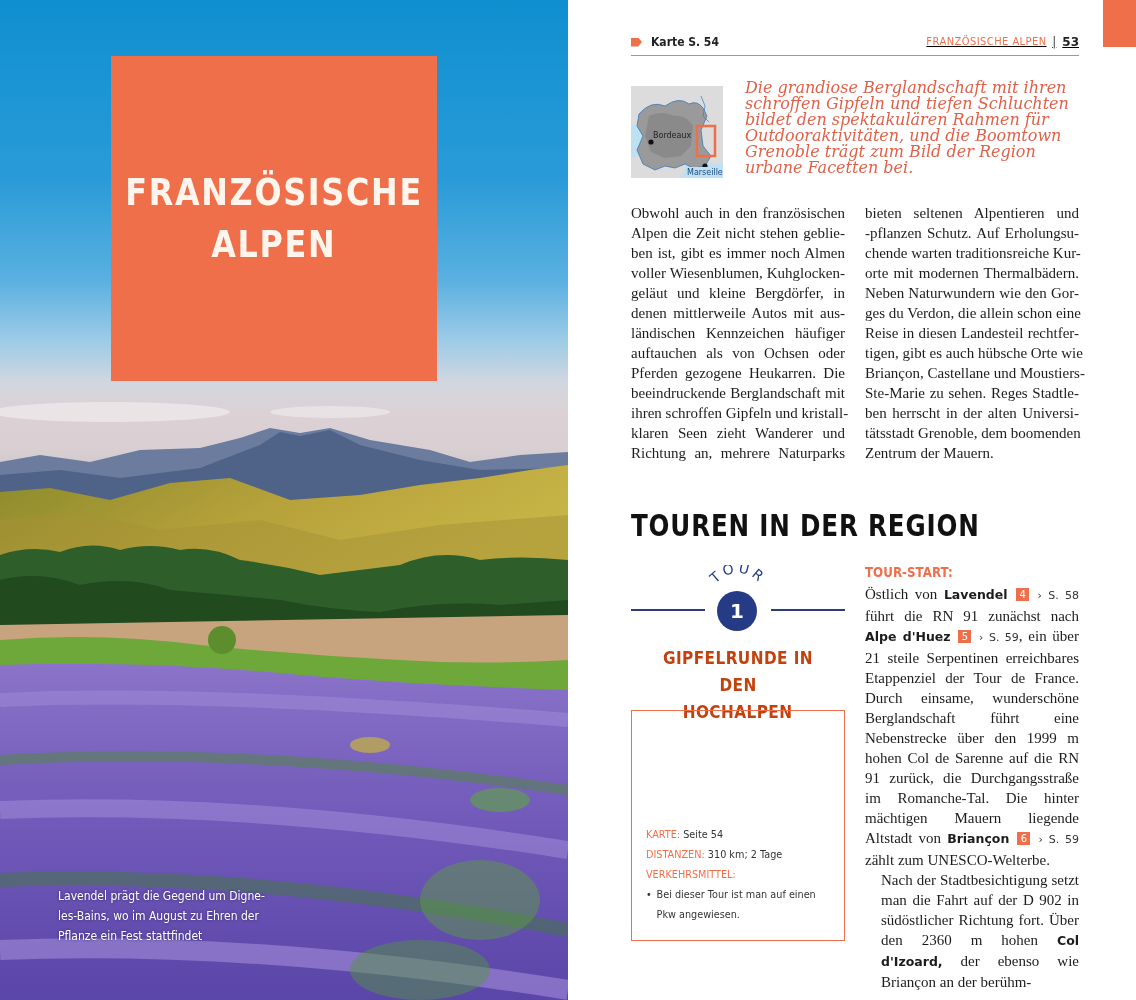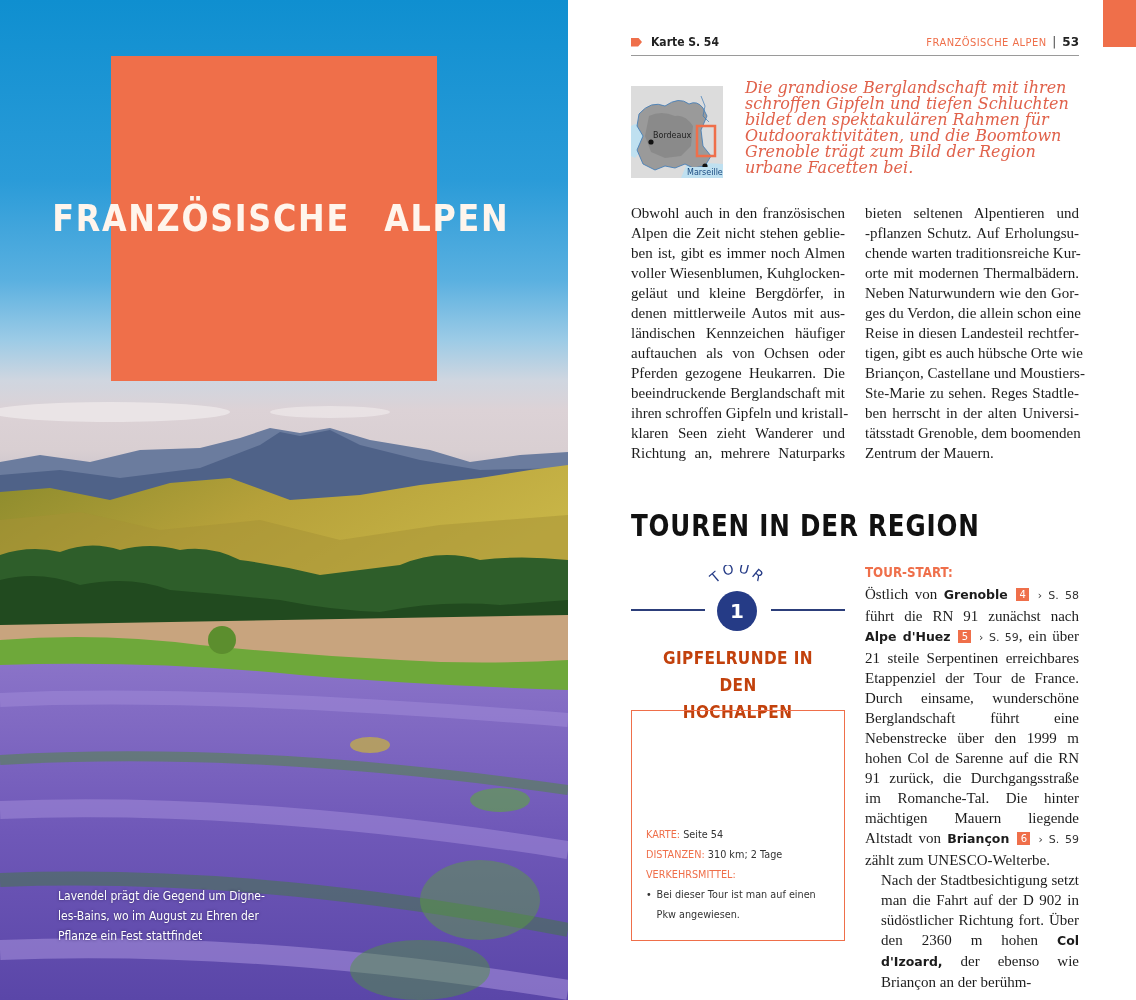--- a/index.html
+++ b/index.html
@@ -10,21 +10,21 @@
     .photo-page {
       position: absolute; left: 0; top: 0; width: 568px; height: 1000px; overflow: hidden;
       background: linear-gradient(to bottom,
         #0f8fd0 0%, #2a9bd8 18%, #5ab0e0 28%, #9ccbe6 34%, #cfd6e0 38%, #dcd2d6 41%, #d9cfd2 45%, #c9c3cb 48%);
     }
     .photo-page svg.landscape { position: absolute; left: 0; top: 0; width: 568px; height: 1000px; }
 
     .title-box {
       position: absolute; left: 111px; top: 56px; width: 326px; height: 325px;
       background: #ef6f4a;
-      display: flex; align-items: center; justify-content: center; 
+      display: flex; align-items: center; justify-content: center; flex-direction: column;
     }
     .title-box .t {
       color: #fff5ec; font-family: "DejaVu Sans", sans-serif; font-weight: bold;
       font-size: 37px; letter-spacing: 2px; line-height: 52px; text-align: center;
       transform: scaleX(0.86);
     }
     .photo-caption {
       position: absolute; left: 58px; top: 886px; width: 230px;
       color: #ffffff; font-family: "DejaVu Sans", sans-serif; font-size: 12px; line-height: 20px;
       text-shadow: 0 0 3px rgba(40,30,80,0.8);
@@ -39,21 +39,21 @@
       position: absolute; left: 63px; top: 34px; width: 448px; height: 22px;
       border-bottom: 1px solid #9a9a9a;
       font-family: "DejaVu Sans", sans-serif; font-size: 12px;
     }
     .running-head .map-ref { position: absolute; left: 0; top: 1px; display: flex; align-items: center; }
     .running-head .arrow-icon {
       width: 11px; height: 9px; background: #ef6f4a; margin-right: 9px;
       clip-path: polygon(0 0, 65% 0, 100% 50%, 65% 100%, 0 100%);
     }
     .running-head .map-label { color: #222; font-weight: bold; transform: scaleX(0.9); transform-origin: left; display:inline-block; }
-    .running-head .right { position: absolute; right: 0; top: 1px; display: flex; align-items: flex-end; }
+    .running-head .right { position: absolute; right: 0; top: 1px; display: flex; align-items: flex-start; text-decoration: underline; }
     .running-head .section { color: #ef6f4a; font-size: 11px; letter-spacing: 0.5px; transform: scaleX(0.9); transform-origin: right; display:inline-block; }
     .running-head .sep { color: #444; margin: 0 6px; }
     .running-head .page-no { color: #222; font-weight: bold; }
 
     .locator-map { position: absolute; left: 63px; top: 86px; width: 92px; height: 92px; }
     .intro {
       position: absolute; left: 177px; top: 80px; width: 330px;
       font-family: "DejaVu Serif", serif; font-style: italic; color: #e0614a;
       font-size: 16px; line-height: 16px;
     }
@@ -269,21 +269,21 @@
           <span class="dot">•</span>
           <span>Bei dieser Tour ist man auf einen Pkw angewiesen.</span>
         </div>
       </div>
     </div>
   </div>
 
   <div class="tour-start-label">TOUR-START:</div>
   <div class="col col3">
     <p>
-      <span>Östlich von </span><span class="poi">Grenoble</span> <span class="num">4</span> <span class="ref">› S. 58</span>
+      <span>Östlich von </span><span class="poi">Lavendel</span> <span class="num">4</span> <span class="ref">› S. 58</span>
       <span>führt die RN 91 zunächst nach </span><span class="poi">Alpe d'Huez</span> <span class="num">5</span> <span class="ref">› S. 59</span><span>, ein über 21 steile Serpentinen erreichbares Etappenziel der Tour de France. Durch einsame, wunderschöne Berglandschaft führt eine Nebenstrecke über den 1999 m hohen Col de Sarenne auf die RN 91 zurück, die Durchgangsstraße im Romanche-Tal. Die hinter mächtigen Mauern liegende Altstadt von </span><span class="poi">Briançon</span> <span class="num">6</span> <span class="ref">› S. 59</span>
       <span>zählt zum UNESCO-Welterbe.</span>
     </p>
     <p class="indent">
       <span>Nach der Stadtbesichtigung setzt man die Fahrt auf der D 902 in südöstlicher Richtung fort. Über den 2360 m hohen </span><span class="poi">Col d'Izoard,</span><span> der ebenso wie Briançon an der berühm-</span>
     </p>
   </div>
 </div>
 
 </body></html>

